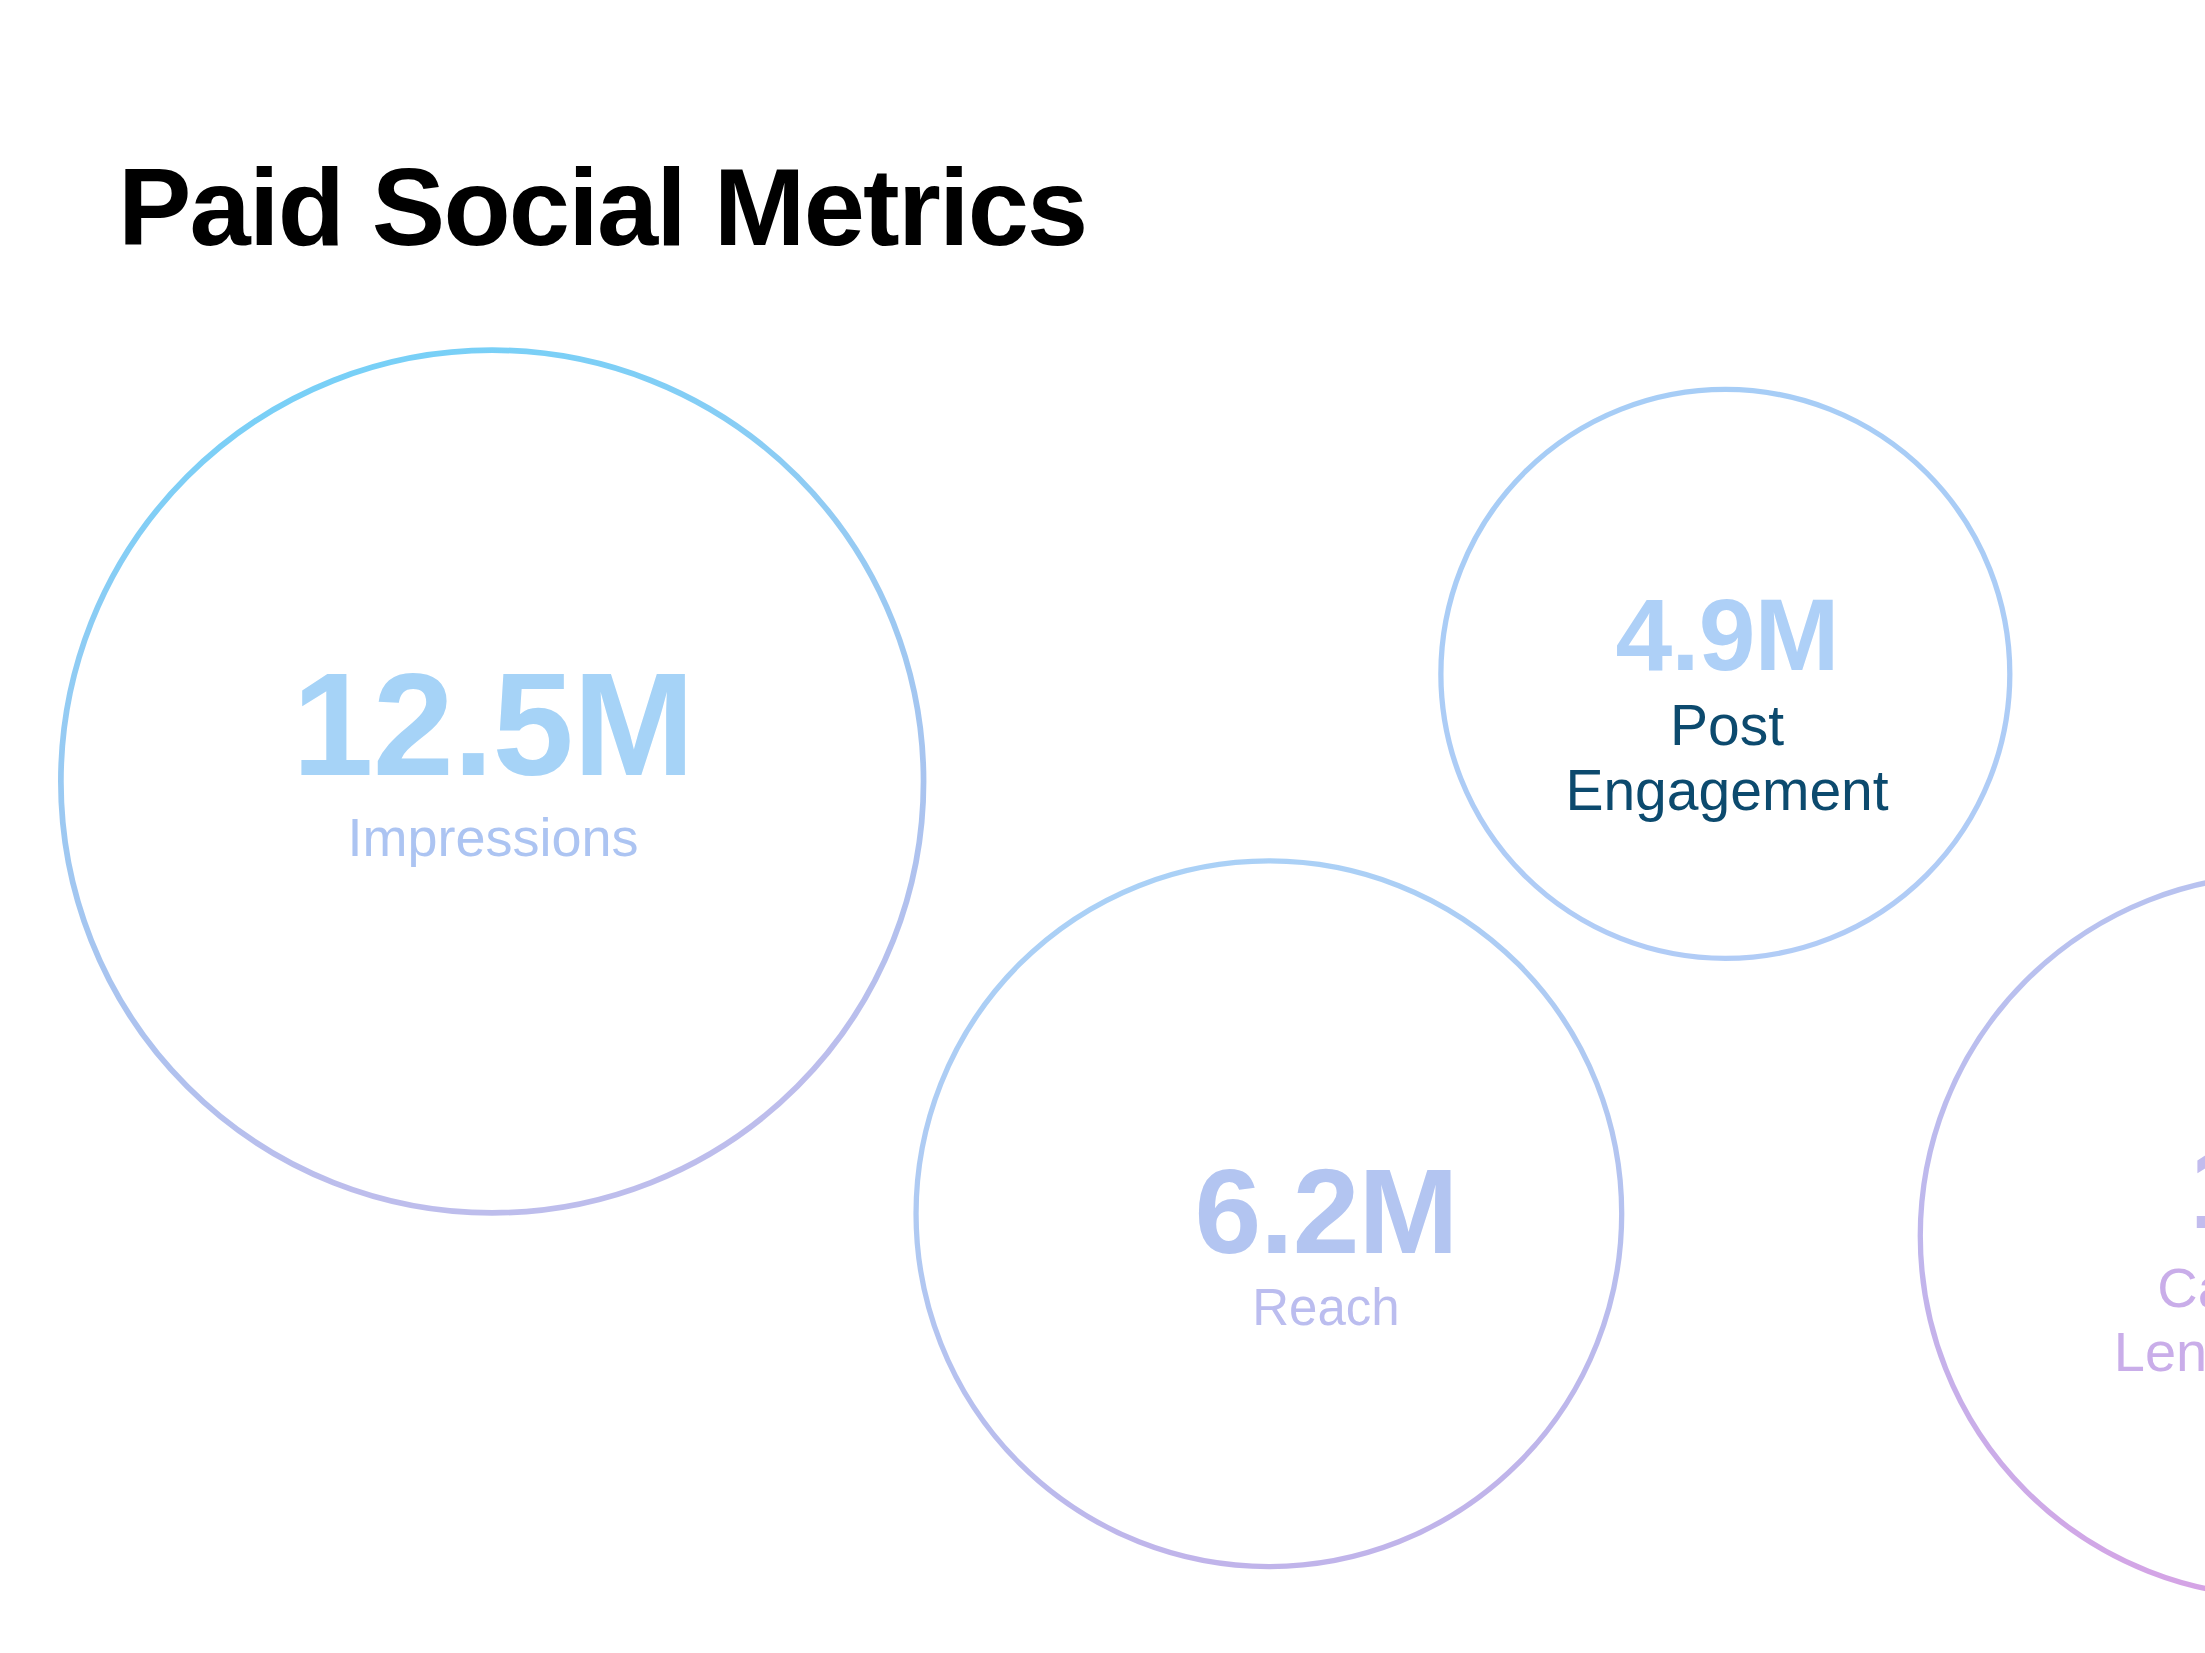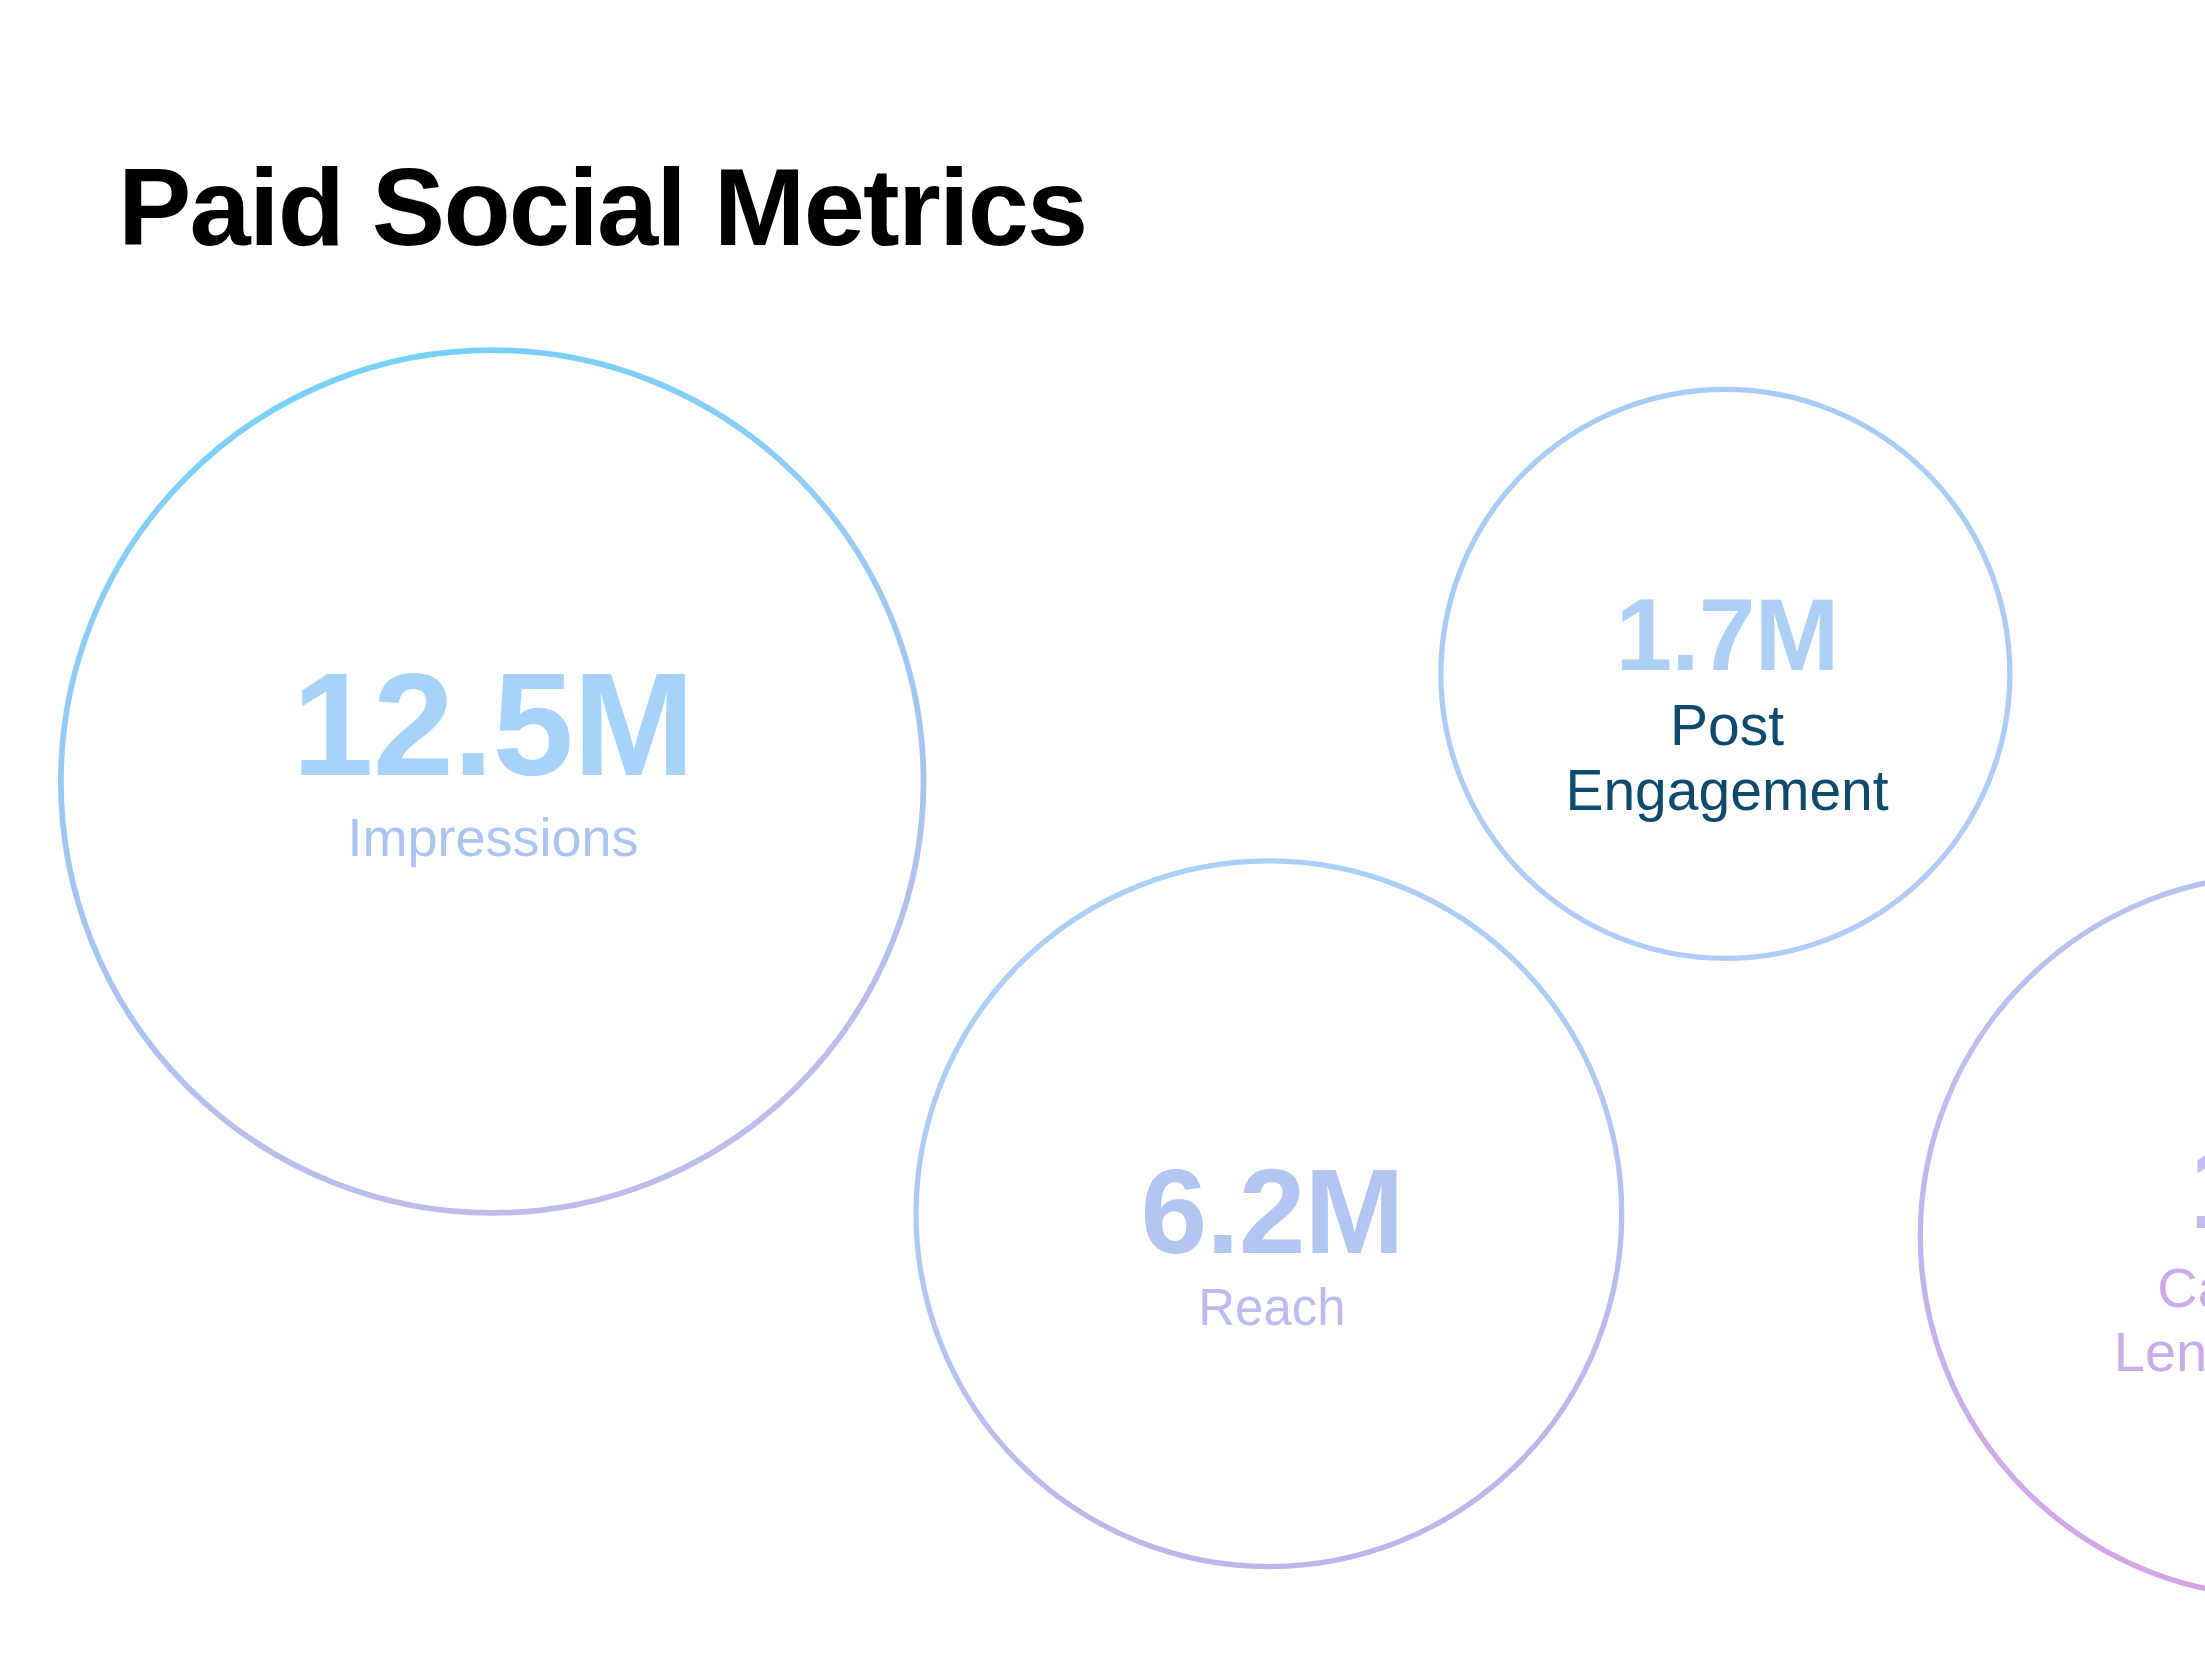--- a/index.html
+++ b/index.html
@@ -90,21 +90,21 @@
     color: #AED0F7;
     margin-bottom: 7px;
   }
   #bubble-text-post-engagement .bubble-label {
     font-size: 57px;
     color: #0c4a6e;
     line-height: 1.14;
   }
 
   
-  #bubble-text-reach { left: 1272px; top: 1242px; }
+  #bubble-text-reach { left: 1326px; top: 1242px; }
   #bubble-text-reach .bubble-value {
     font-size: 120px;
     color: #B3C5F1;
     margin-bottom: 10.6px;
   }
   #bubble-text-reach .bubble-label {
     font-size: 51px;
     color: #BBBDEF;
   }
 
@@ -161,21 +161,21 @@
 
       <circle cx="5172" cy="2802" r="818" fill="none" stroke="url(#grad-campaign-length)" stroke-width="12"></circle>
     </svg>
 
     <div class="bubble-text" id="bubble-text-impressions">
       <span class="bubble-value">12.5M</span>
       <span class="bubble-label">Impressions</span>
     </div>
 
     <div class="bubble-text" id="bubble-text-post-engagement">
-      <span class="bubble-value">1.7M</span>
+      <span class="bubble-value">4.9M</span>
       <span class="bubble-label">Post</span>
       <span class="bubble-label">Engagement</span>
     </div>
 
     <div class="bubble-text" id="bubble-text-reach">
       <span class="bubble-value">6.2M</span>
       <span class="bubble-label">Reach</span>
     </div>
 
     <div class="bubble-text" id="bubble-text-campaign-length">

